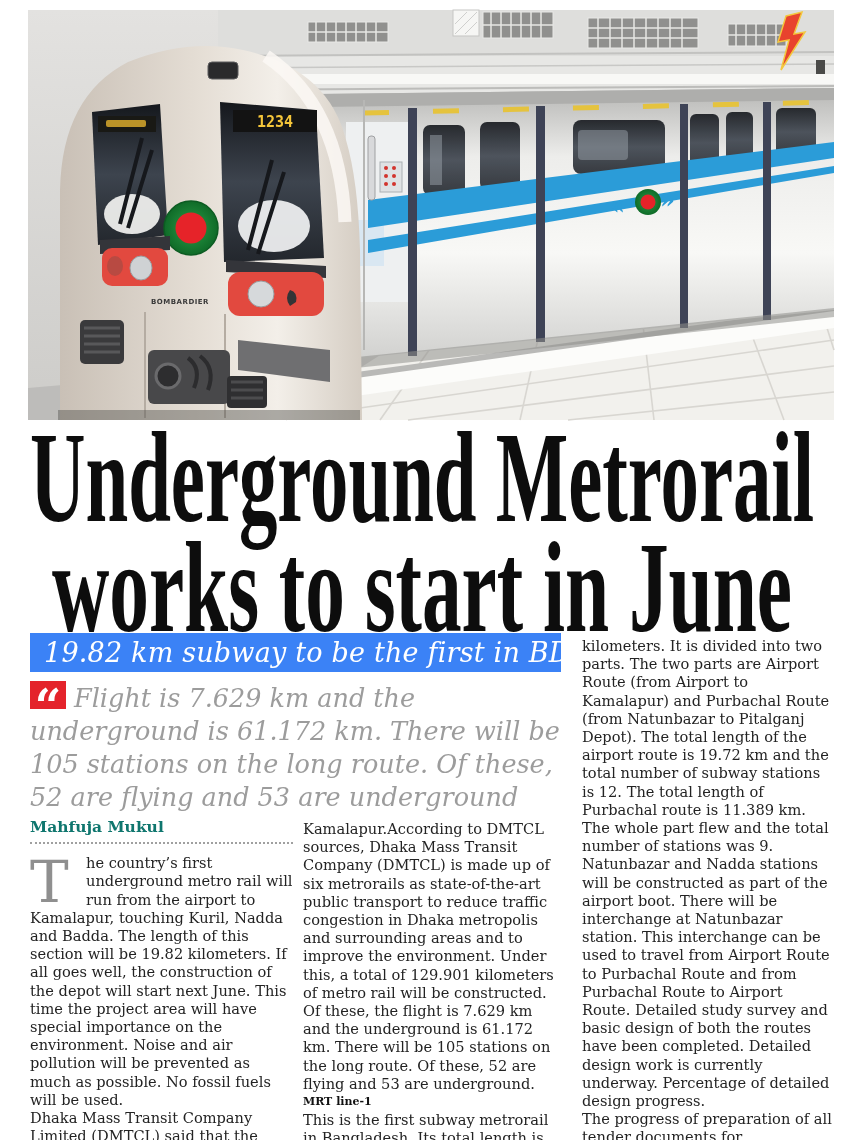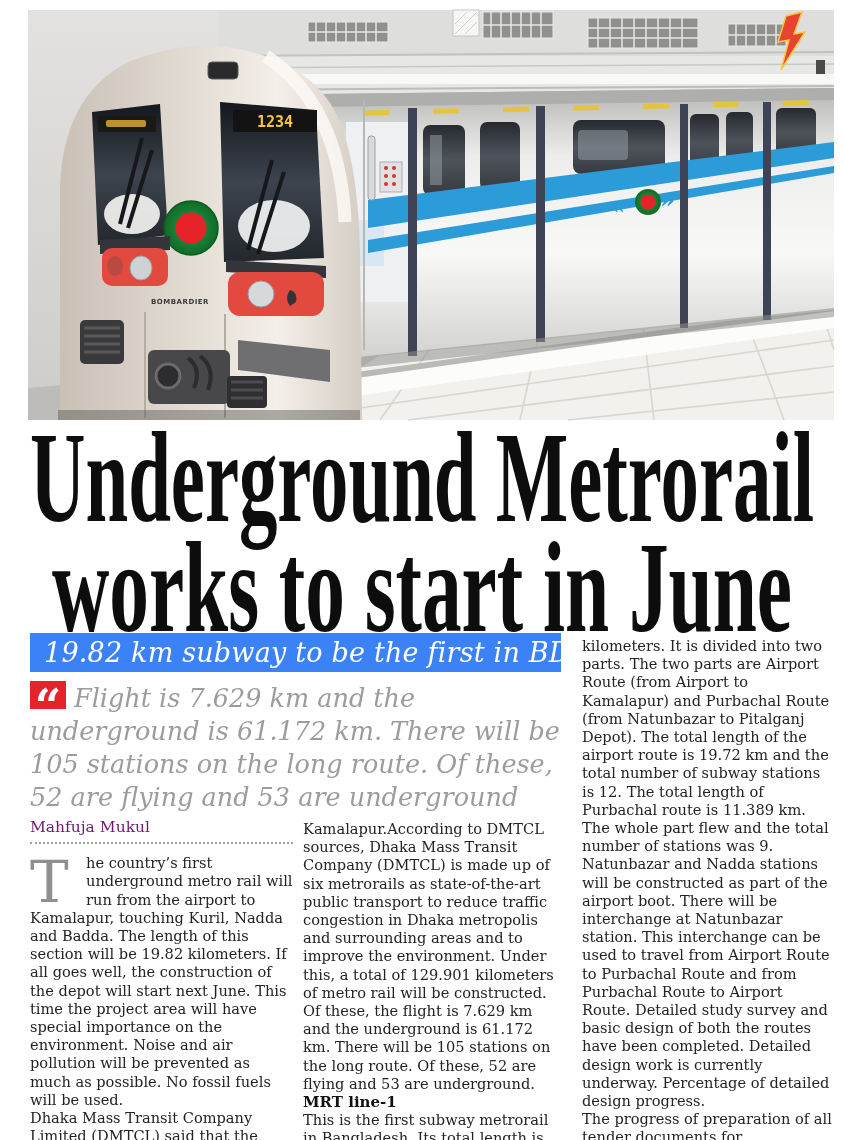--- a/index.html
+++ b/index.html
@@ -15,25 +15,25 @@
   .banner span{font-style:italic;font-size:27px;color:#ffffff;padding-left:14px;letter-spacing:.2px;white-space:nowrap;}
   .quote{position:absolute;left:30px;top:681px;width:535px;font-style:italic;
          font-size:25.5px;line-height:33px;color:#9c9c9c;}
   .qbadge{display:inline-block;width:36px;height:28px;background:#e4232b;color:#ffffff;
           font-style:normal;font-weight:bold;font-size:46px;line-height:50px;text-align:center;
           overflow:hidden;vertical-align:-2px;margin-right:8px;}
   .col{position:absolute;font-size:14.6px;line-height:18.2px;text-align:left;}
   .col1{left:30px;top:818px;width:263px;}
   .col2{left:303px;top:820px;width:257px;}
   .col3{left:582px;top:637px;width:253px;}
-  .byline{font-size:15.5px;font-weight:normal;color:#701a75;}
+  .byline{font-size:15.5px;font-weight:bold;color:#0f766e;}
   .rule{border:none;border-top:2px dotted #a0a0a0;margin:6px 0 10px 0;height:0;}
   p.para{margin:0;}
   .dropcap{float:left;font-size:58px;line-height:50px;color:#8f8f8f;width:52px;margin:3px 4px 0 0;}
-  .subhead{margin:0;font-size:15px;font-weight:bold;color:#111111;}
+  .subhead{margin:0;font-size:11px;font-weight:bold;color:#111111;}
 </style>
 </head>
 <body>
 
 <div class="page">
 
   <div class="photo">
     <svg viewBox="0 0 806 410" width="806" height="410">
       <defs>
         <linearGradient id="wallg" x1="0" y1="0" x2="0" y2="1">

